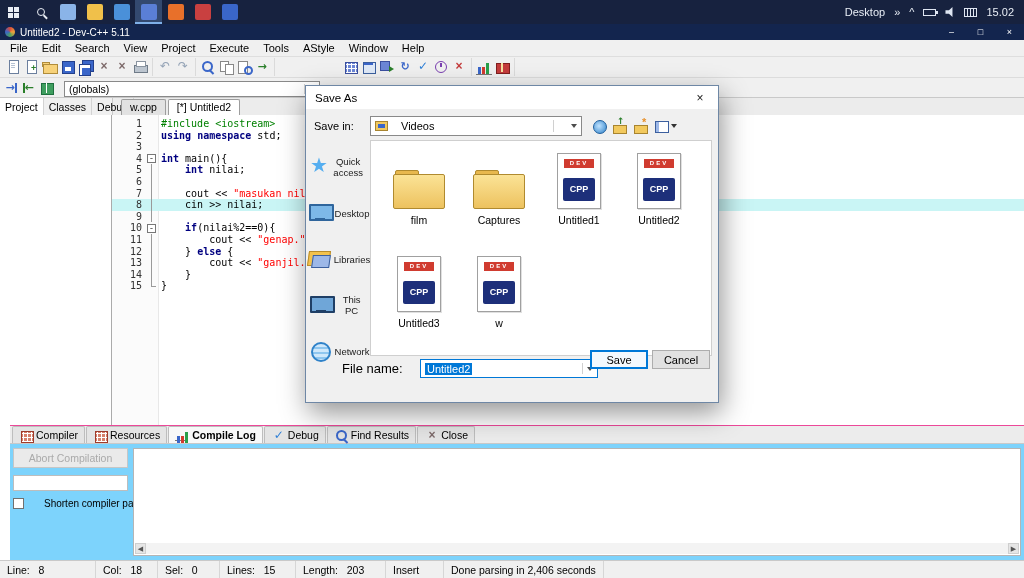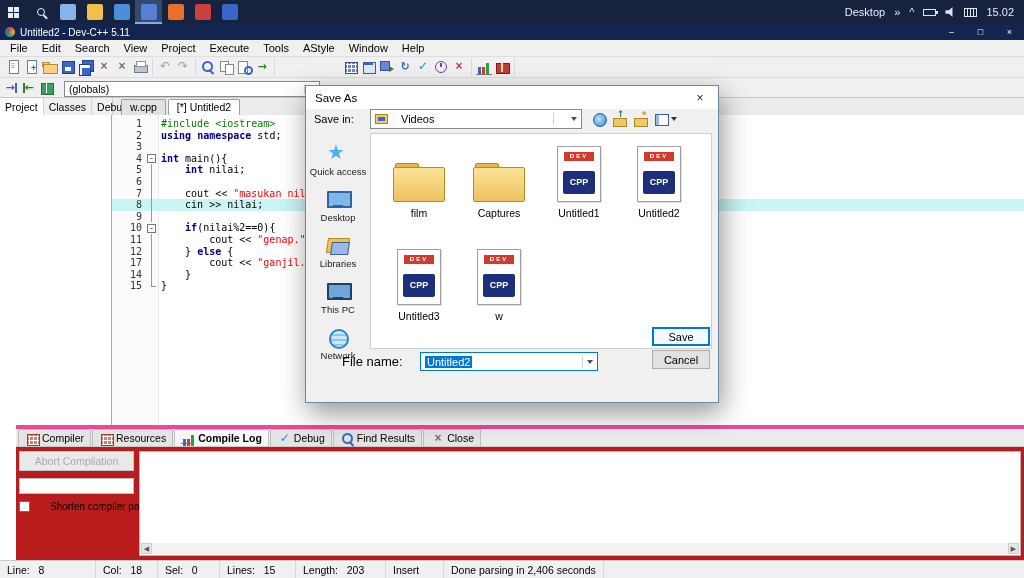--- a/index.html
+++ b/index.html
@@ -67,21 +67,21 @@
   .fend .foldcol::before{content:"";position:absolute;left:5px;top:0;height:6px;width:1px;background:#9a9a9a}
   .fend .foldcol::after{content:"";position:absolute;left:5px;top:6px;width:5px;height:1px;background:#9a9a9a}
   .foldbox{position:absolute;left:1px;top:1.5px;width:9px;height:9px;border:1px solid #777;background:#fff;font-size:9px;line-height:6px;text-align:center;color:#333}
   .codetxt{white-space:pre;padding-left:2px}
   .seg-pp{color:#008000}
   .seg-kw{color:#000080;font-weight:bold}
   .seg-str{color:#ff0000}
   .seg-pl{color:#000}
 
   
-  .bottom{position:absolute;top:425px;left:16px;right:0;height:135px;background:#b91c1c;border-top:4px solid #ec4899}
+  .bottom{position:absolute;top:425px;left:10px;right:0;height:135px;background:#7dd3fc;border-top:1px solid #ec4899}
   .btabs{display:flex;align-items:flex-end;height:18px;padding-left:2px;background:#ececec;border-bottom:1px solid #c9c9c9}
   .btab{display:flex;align-items:center;gap:4px;font-size:10.5px;padding:1px 6px 2px;border:1px solid #bdbdbd;border-bottom:none;background:#e4e4e4;margin-right:1px;border-radius:2px 2px 0 0;cursor:default}
   .btab.active{background:#f8f8f8;font-weight:bold}
   .btab .g{width:13px;height:13px}
   .bbody{display:flex;padding:4px 3px 3px;height:calc(100% - 19px)}
   .bleft{width:115px;display:flex;flex-direction:column;gap:7px;flex:none}
   .abortbtn{height:20px;background:#eaeaea;border:1px solid #c6c6c6;color:#aaa;font-size:10.5px;display:flex;align-items:center;justify-content:center}
   .progressbox{height:16px;background:#fff;border:1px solid #bdbdbd}
   .chkrow{display:flex;align-items:center;gap:20px;font-size:10px;white-space:nowrap}
   .chk{width:11px;height:11px;border:1px solid #707070;background:#fff;flex:none}
@@ -144,31 +144,31 @@
   .g-upfolder::before{left:1px;top:7px;width:12px;height:7px;background:#f2c95e;border:1px solid #a8842f}
   .g-upfolder::after{content:"↑";left:5px;top:-1px;color:#2a7f2a;font:bold 9px/9px "DejaVu Sans",sans-serif}
   .g-newfolder::before{left:1px;top:7px;width:12px;height:7px;background:#f2c95e;border:1px solid #a8842f}
   .g-newfolder::after{content:"*";left:9px;top:0;color:#e8902a;font:bold 11px/9px "Liberation Sans",sans-serif}
   .g-viewmenu::before{left:1px;top:3px;width:12px;height:10px;border:1px solid #3b5f9e;background:linear-gradient(90deg,#9db8e8 3px,#fff 3px)}
 
   
   .dialog{position:absolute;left:305px;top:85px;width:414px;height:318px;background:#f0f0f0;border:1px solid #6e87a5;box-shadow:3px 10px 26px rgba(0,0,0,.42);z-index:50}
   .dtitle{height:23px;background:#fff;display:flex;align-items:center;padding-left:9px;font-size:11.5px}
   .dclose{margin-left:auto;width:36px;height:100%;display:flex;align-items:center;justify-content:center;font-size:12px;color:#222}
-  .drow1{display:flex;align-items:center;padding:0 8px 3px}
+  .drow1{display:flex;align-items:center;padding:7px 8px 3px}
   .dlabel{font-size:11px;width:56px;flex:none}
   .combo-savein{width:212px;height:20px;font-size:11px;gap:13px}
   .vid{width:13px;height:10px;background:#f2c95e;border:1px solid #a8842f;position:relative;flex:none}
   .vid::after{content:"";position:absolute;left:2px;top:2px;width:7px;height:4px;background:#3b66c9}
   .dnav{display:flex;align-items:center;gap:5px;margin-left:9px}
   .dnav .navbtn{display:flex;align-items:center}
   .vcaret{width:0;height:0;border-top:4px solid #333;border-left:3.5px solid transparent;border-right:3.5px solid transparent;margin-left:1px}
   .dbody{position:relative;height:216px;margin-top:1px}
   .places{position:absolute;left:2px;top:0;width:60px;display:flex;flex-direction:column;align-items:center;gap:12px;padding-top:10px}
-  .place{display:flex;flex-direction:column;align-items:center;gap:2px;font-size:9.5px;color:#1a1a1a;text-align:center;height:34px}
+  .place{display:flex;flex-direction:row;align-items:center;gap:2px;font-size:9.5px;color:#1a1a1a;text-align:center;height:34px}
   .pi{width:26px;height:22px;position:relative}
   .pi::before,.pi::after{content:"";position:absolute}
   .pi-star::before{content:"★";left:2px;top:-3px;font-size:20px;line-height:24px;color:#55aef0}
   .pi-desktop::before{left:2px;top:2px;width:21px;height:13px;background:#7db8e8;border:2px solid #2f659c;border-radius:1px}
   .pi-desktop::after{left:8px;top:16px;width:10px;height:3px;background:#2f659c}
   .pi-libraries::before{left:2px;top:3px;width:20px;height:13px;background:#f2c24e;border:1px solid #b98c2a;transform:skewX(-8deg)}
   .pi-libraries::after{left:6px;top:7px;width:16px;height:11px;background:#9db8e8;border:1px solid #3b5f9e;transform:skewX(-8deg)}
   .pi-thispc::before{left:2px;top:2px;width:21px;height:13px;background:#6fa6d8;border:2px solid #1f3f66;border-radius:1px}
   .pi-thispc::after{left:8px;top:16px;width:10px;height:3px;background:#1f3f66}
   .pi-network::before{left:4px;top:2px;width:16px;height:16px;border:2px solid #2f82c9;border-radius:50%;background:repeating-linear-gradient(#cfe8fb 0 3px,#8ec6ef 3px 5px)}
@@ -180,21 +180,21 @@
   .f-ic::before{content:"";position:absolute;left:3px;top:1px;width:22px;height:8px;background:#e8b84e;border:1px solid #b08a2f;border-radius:2px 2px 0 0}
   .f-ic::after{content:"";position:absolute;left:1px;top:5px;width:50px;height:33px;background:linear-gradient(#fbe396,#edc25f);border:1px solid #b08a2f;border-radius:2px}
   .c-ic{width:44px;height:56px;background:#fff;border:1px solid #a0a0a0;position:relative;box-shadow:1px 1px 0 #e0e0e0}
   .devb{position:absolute;left:6px;top:5px;width:30px;height:9px;background:#d03b2f;color:#fff;font:bold 6px/9px "Liberation Sans",sans-serif;text-align:center;letter-spacing:2px}
   .cppb{position:absolute;left:5px;right:5px;bottom:7px;height:23px;background:#1d2f7a;color:#fff;font:bold 9px/23px "Liberation Sans",sans-serif;text-align:center;border-radius:2px}
   .drow2,.drow3{display:flex;align-items:center;padding-left:36px;margin-top:3px}
   .dlabel2{width:78px;font-size:13px;flex:none}
   .combo-filename{width:178px;height:19px;border:1px solid #0078d7;font-size:11px}
   .fn-sel{background:#0078d7;color:#fff;padding:0 2px}
   .combo-type{width:178px;height:19px;font-size:9.5px;color:#222}
-  .dbtns{position:absolute;right:8px;bottom:33px;display:flex;flex-direction:column;gap:4px}
+  .dbtns{position:absolute;right:8px;bottom:33px;display:flex;flex-direction:row;gap:4px}
   .btn{width:58px;height:19px;font-size:11px;display:flex;align-items:center;justify-content:center;background:#e1e1e1;border:1px solid #adadad;cursor:default}
   .btn.primary{border:2px solid #0078d7;background:#f4f9fe}
 </style>
 </head>
 <body>
 
 <div class="taskbar">
   <div class="tb-left">
     <div class="tb-btn">
         <div class="winlogo"></div>
@@ -437,21 +437,21 @@
           <span class="lnum">11</span>
           <span class="foldcol"></span>
           <span class="codetxt"><span class="seg-pl">        cout &lt;&lt; </span><span class="seg-str">"genap."</span><span class="seg-pl">;</span></span>
         </div>
         <div class="eline fl">
           <span class="lnum">12</span>
           <span class="foldcol"></span>
           <span class="codetxt"><span class="seg-pl">    } </span><span class="seg-kw">else</span><span class="seg-pl"> {</span></span>
         </div>
         <div class="eline fl">
-          <span class="lnum">17</span>
+          <span class="lnum">13</span>
           <span class="foldcol"></span>
           <span class="codetxt"><span class="seg-pl">        cout &lt;&lt; </span><span class="seg-str">"ganjil."</span><span class="seg-pl">;</span></span>
         </div>
         <div class="eline fl">
           <span class="lnum">14</span>
           <span class="foldcol"></span>
           <span class="codetxt"><span class="seg-pl">    }</span></span>
         </div>
         <div class="eline fend">
           <span class="lnum">15</span>

